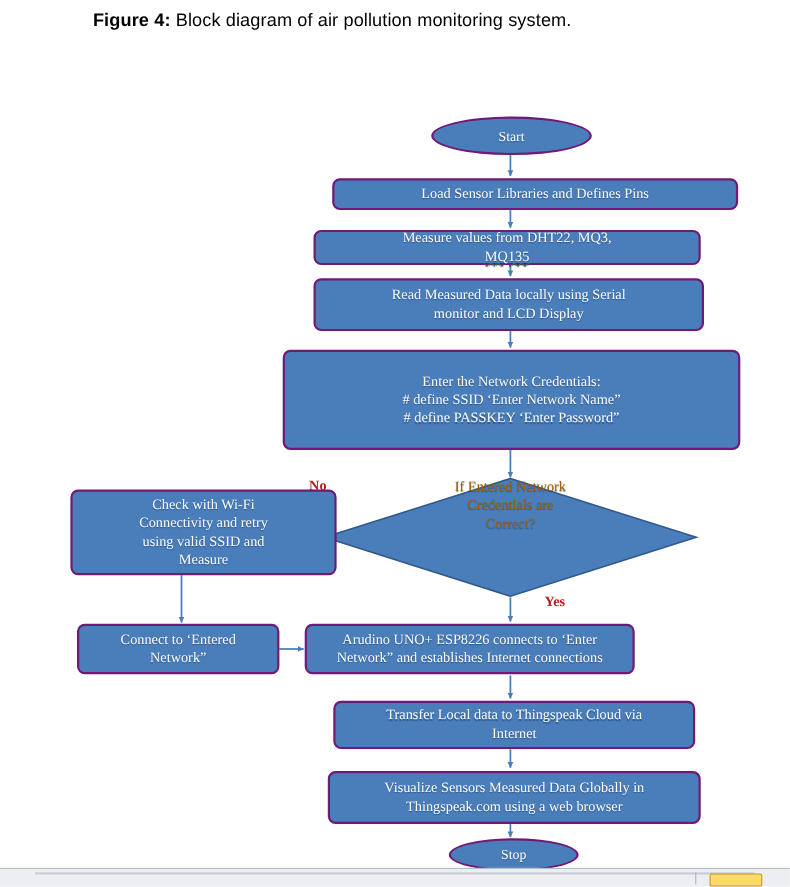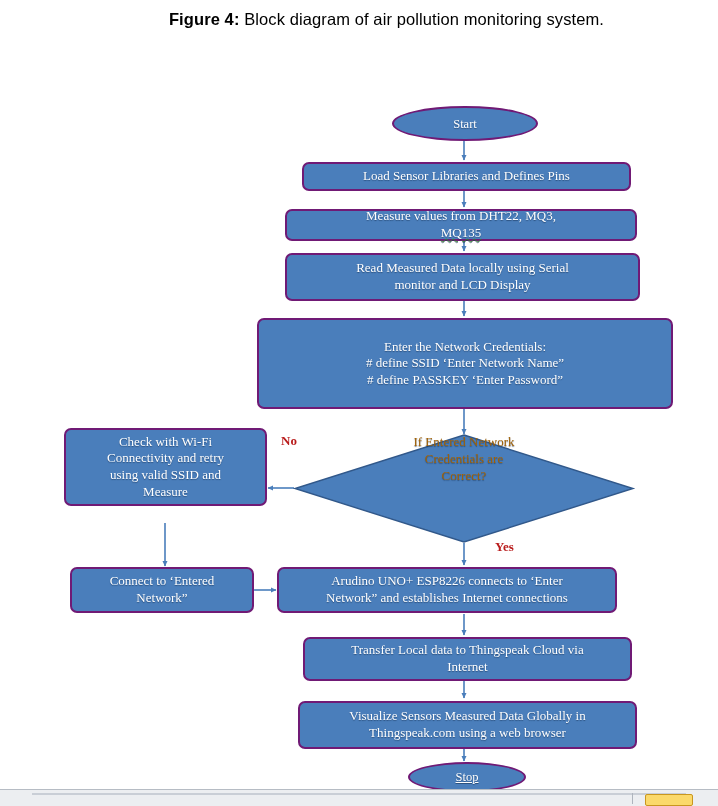--- a/index.html
+++ b/index.html
@@ -14,21 +14,21 @@
     overflow: hidden;
     font-family: "Liberation Serif", serif;
   }
 
   
   #caption {
     position: absolute;
     left: 0;
     top: 10px;
     width: 604px;
-    text-align: right;
+    text-align: center;
     font-family: "Liberation Sans", sans-serif;
     font-size: 16.5px;
     color: #000000;
     letter-spacing: 0.1px;
     white-space: nowrap;
   }
   #caption .cap-label {
     font-weight: bold;
   }
 
@@ -208,21 +208,21 @@
       <line x1="464" y1="749" x2="464" y2="761"></line>
     </g>
   </svg>
 
   <div class="node term" style="left:392px; top:106px; width:146px; height:35px;">
     <div class="lines">
       <span>Start</span>
     </div>
   </div>
 
-  <div class="node proc" style="left:302px; top:162px; width:329px; height:29px;">
+  <div class="node proc" style="left:302px; top:162px; width:369px; height:29px;">
     <div class="lines">
       <span>Load Sensor Libraries and Defines Pins</span>
     </div>
   </div>
 
   <div class="node proc" style="left:285px; top:209px; width:352px; height:32px;">
     <div class="lines">
       <span>
 
         <span>Measure  values from  DHT22,  MQ3,  <span class="squiggle">MQ135</span></span>
@@ -255,58 +255,58 @@
         <span>Credentials are</span>
         <span>Correct?</span>
       </div>
     </div>
   </div>
 
   <div class="branch-label" style="left:281px; top:433px;">No</div>
 
   <div class="branch-label" style="left:495px; top:539px;">Yes</div>
 
-  <div class="node proc" style="left:64px; top:428px; width:203px; height:78px;">
+  <div class="node proc" style="left:64px; top:445px; width:242px; height:78px;">
     <div class="lines">
       <span>Check with Wi-Fi</span>
       <span>Connectivity and retry</span>
       <span>using valid SSID and</span>
       <span>Measure</span>
     </div>
   </div>
 
   <div class="node proc" style="left:70px; top:567px; width:184px; height:46px;">
     <div class="lines">
       <span>Connect to ‘Entered</span>
       <span>Network”</span>
     </div>
   </div>
 
-  <div class="node proc" style="left:277px; top:567px; width:340px; height:46px;">
+  <div class="node proc" style="left:277px; top:567px; width:300px; height:46px;">
     <div class="lines">
       <span>Arudino  UNO+ ESP8226 connects  to ‘Enter</span>
       <span>Network”  and establishes Internet connections</span>
     </div>
   </div>
 
   <div class="node proc" style="left:303px; top:637px; width:329px; height:44px;">
     <div class="lines">
       <span>Transfer Local data to Thingspeak Cloud via</span>
       <span>Internet</span>
     </div>
   </div>
 
   <div class="node proc" style="left:298px; top:701px; width:339px; height:48px;">
     <div class="lines">
       <span>Visualize Sensors Measured Data Globally in</span>
       <span>Thingspeak.com using a web browser</span>
     </div>
   </div>
 
-  <div class="node term" style="left:408px; top:762px; width:118px; height:30px;text-decoration:underline;">
+  <div class="node term" style="left:408px; top:762px; width:118px; height:30px;">
     <div class="lines">
       <span>Stop</span>
     </div>
   </div>
 
 </div>
 
 <div id="bottom-strip">
   <div class="strip-line"></div>
   <div class="strip-divider"></div>

